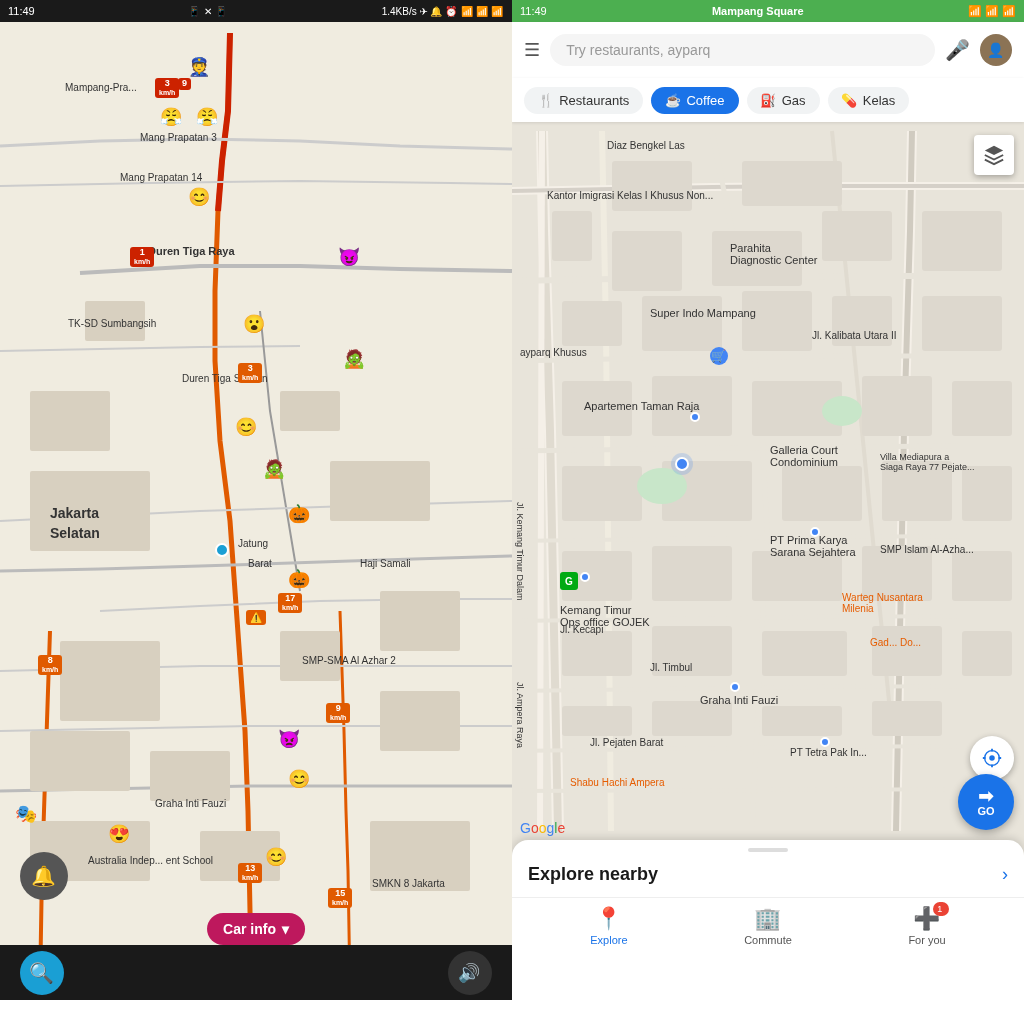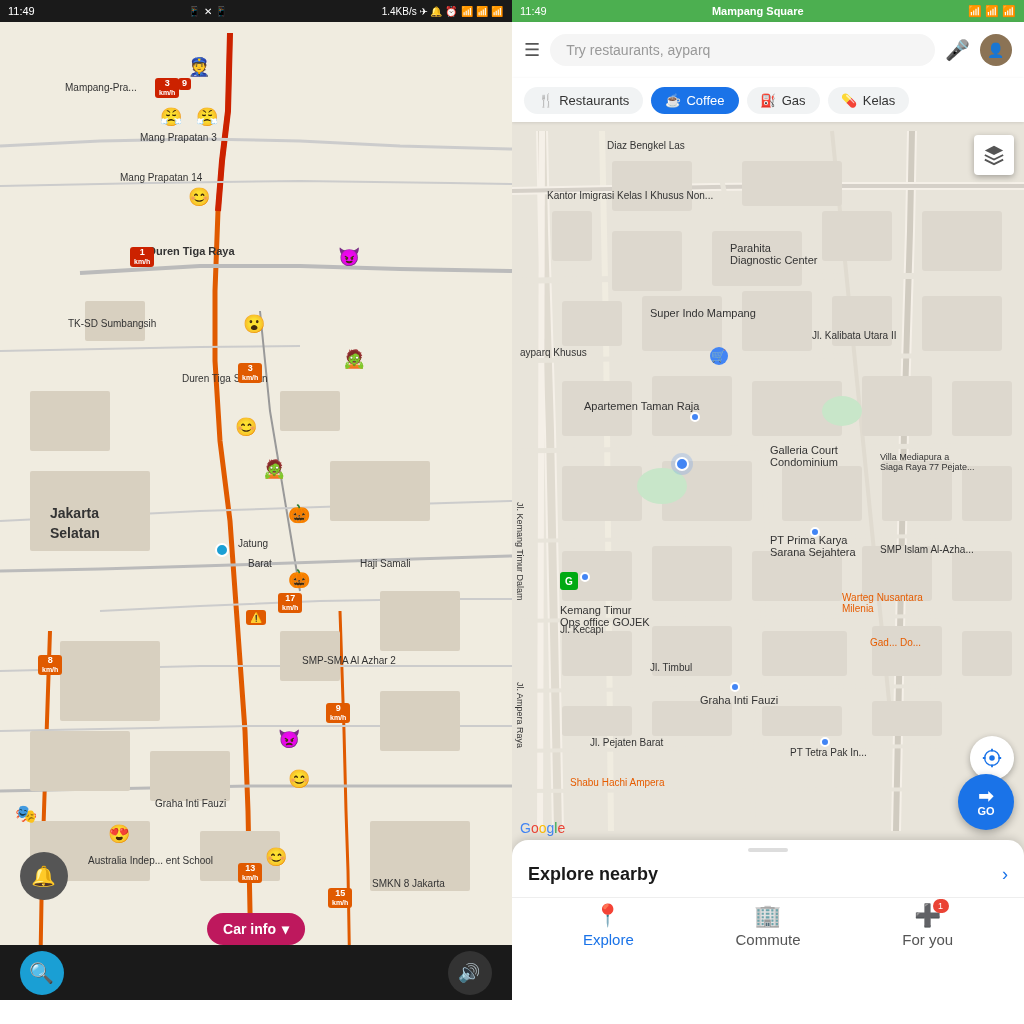--- a/index.html
+++ b/index.html
@@ -449,21 +449,21 @@
       gap: 2px;
       cursor: pointer;
       padding: 0 20px;
     }
 
     .nav-icon {
       font-size: 22px;
     }
 
     .nav-label {
-      font-size: 15px;
+      font-size: 11px;
       font-weight: 500;
     }
 
     .nav-item.active .nav-label { color: #1a73e8; }
     .nav-item.active .nav-icon { color: #1a73e8; }
     .nav-item:not(.active) .nav-label { color: #555; }
     .nav-item:not(.active) .nav-icon { color: #555; }
 
     .notification-badge {
       position: relative;

